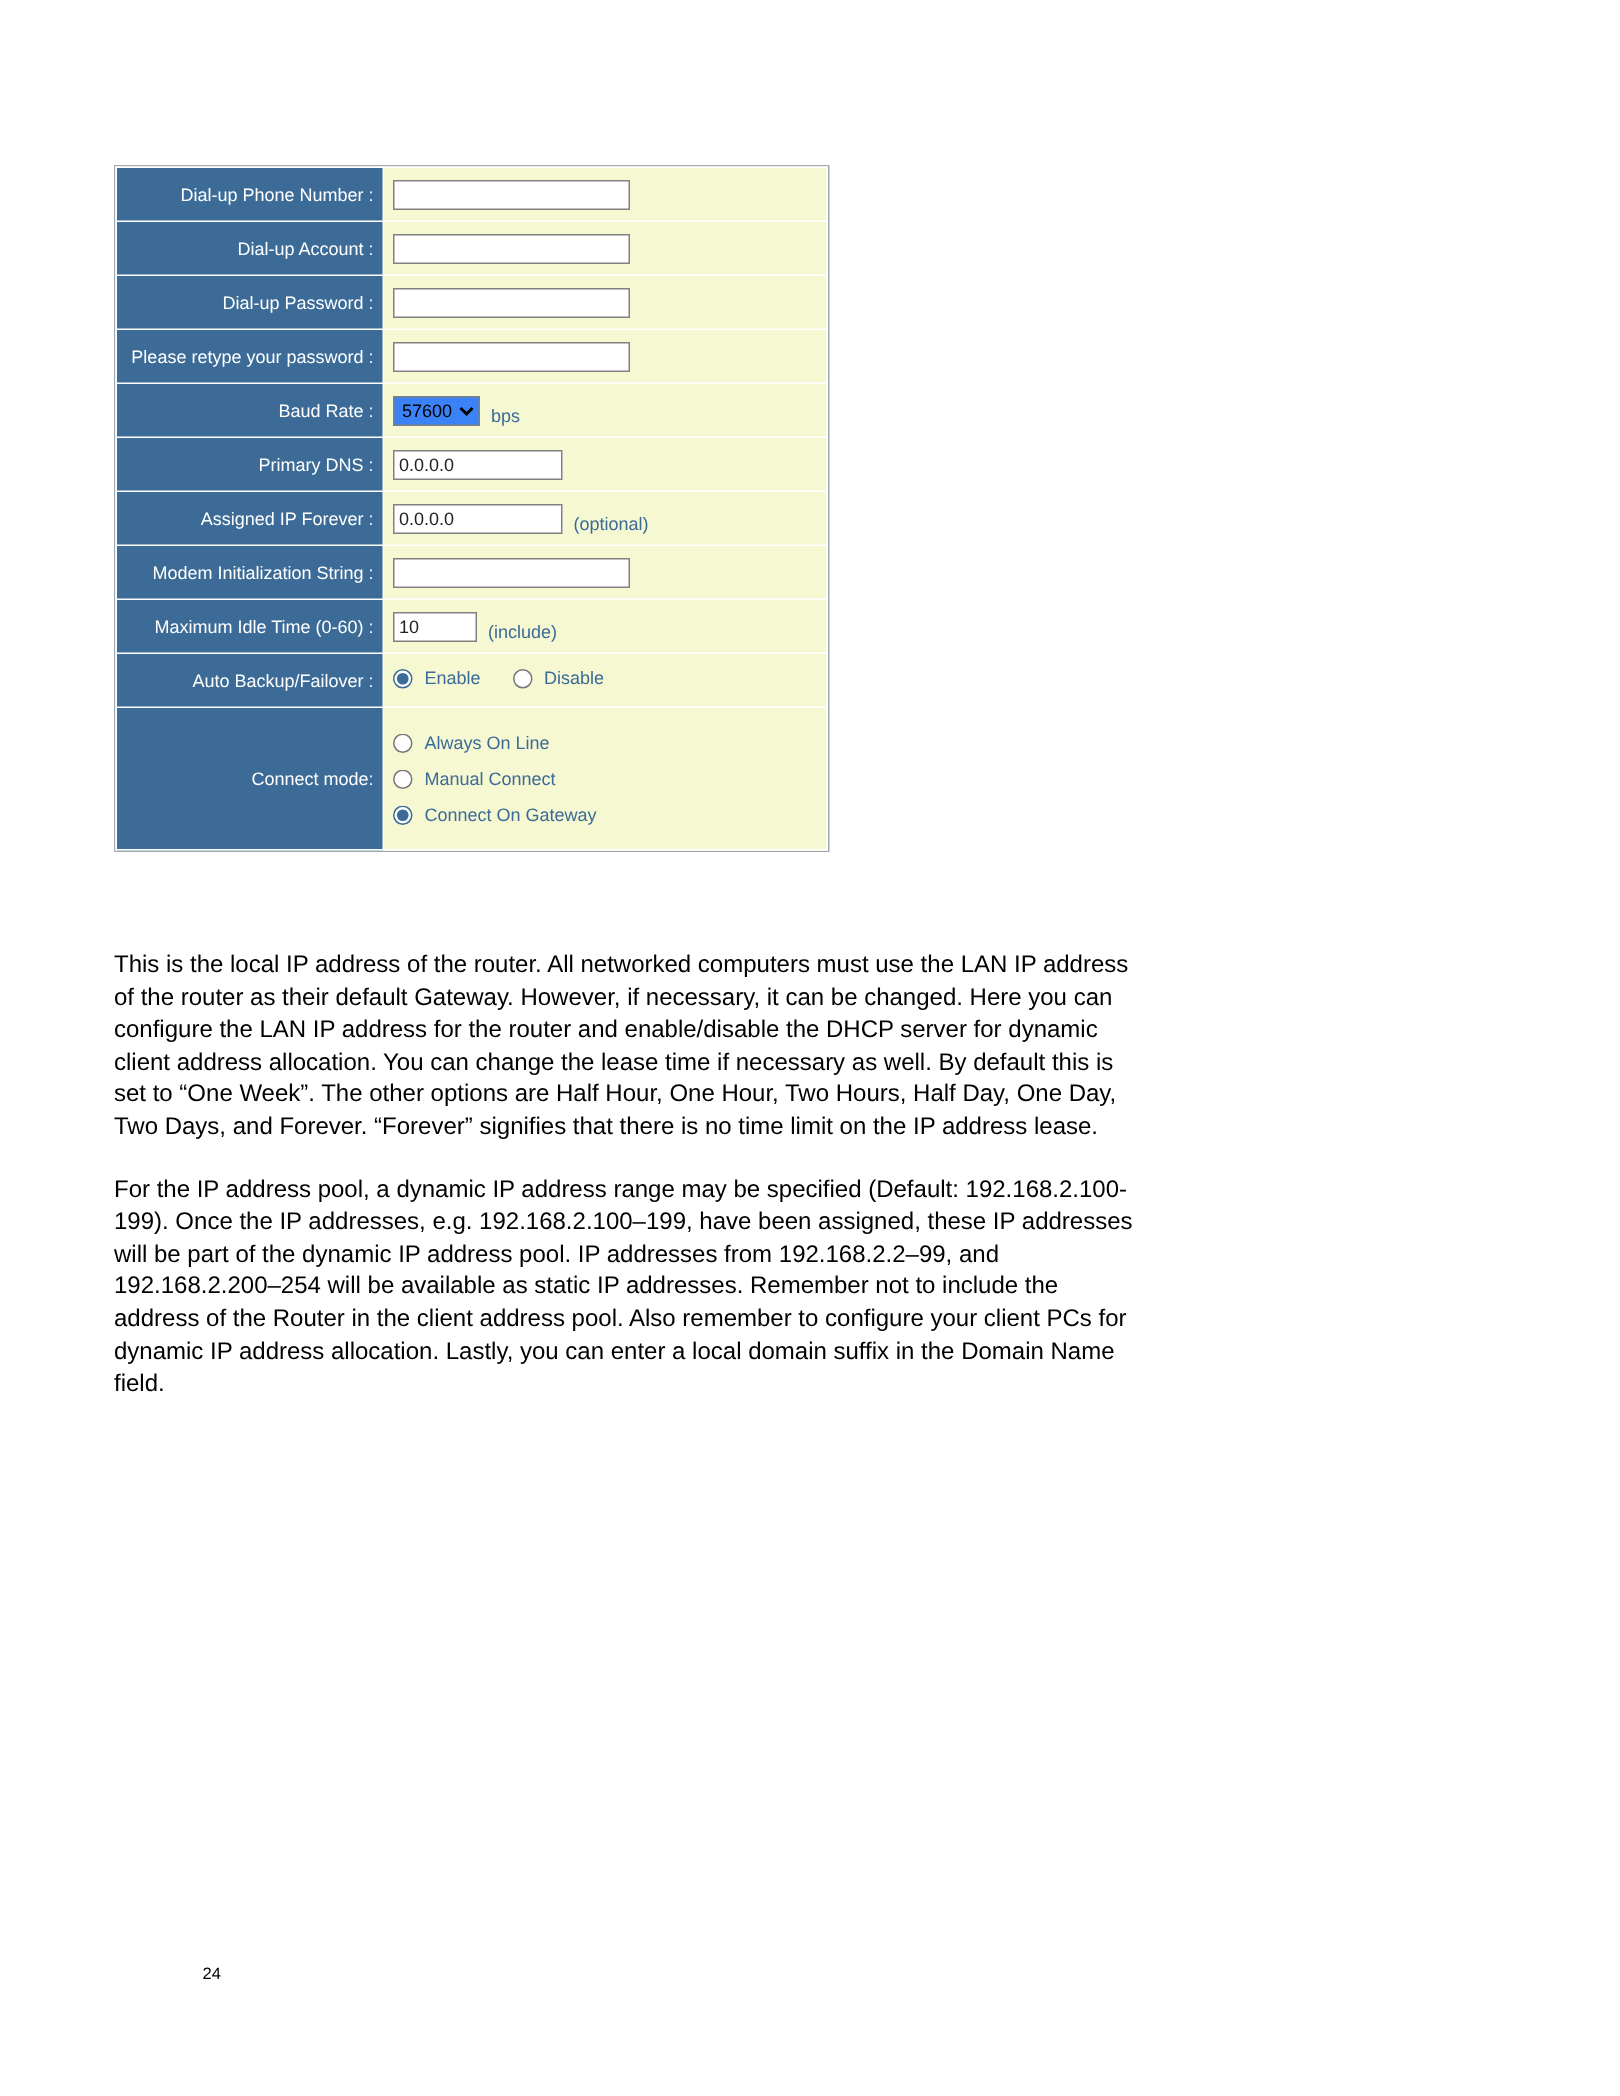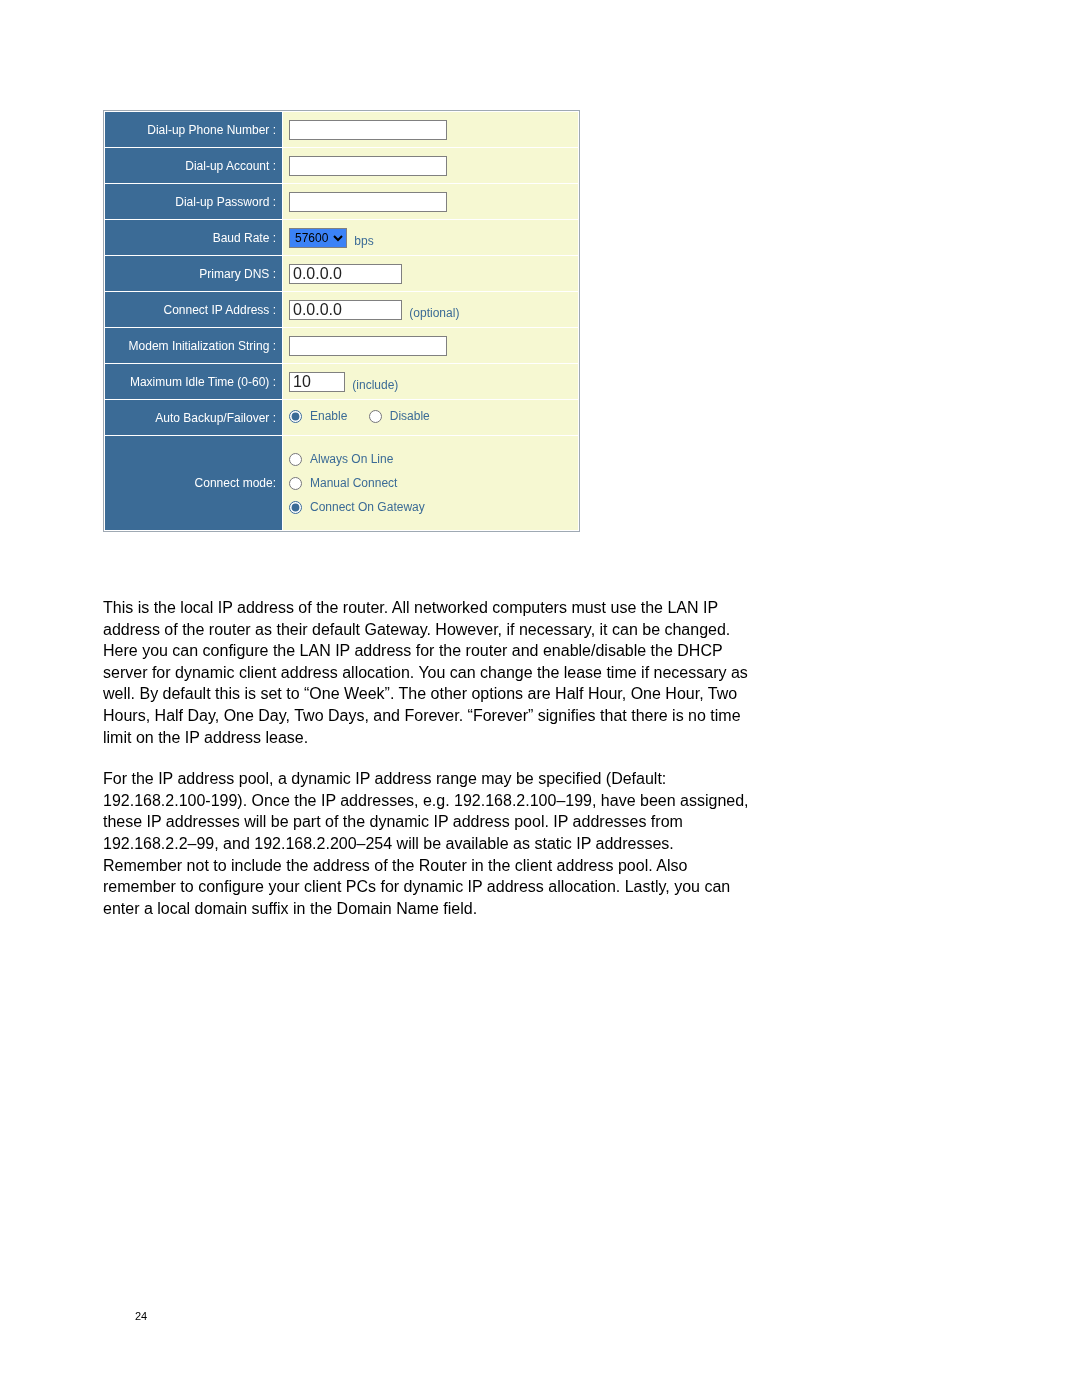--- a/index.html
+++ b/index.html
@@ -6,21 +6,21 @@
     margin: 0;
     padding: 0;
     background: #ffffff;
     font-family: Arial, Helvetica, sans-serif;
   }
   .page {
     width: 885px;
     height: 1397px;
     position: relative;
     box-sizing: border-box;
-    padding: 110px 130px 0 103px;
+    padding: 110px 130px 0 76px;
   }
   
   .form-wrap {
     width: 475px;
     border: 1px solid #9fa9b3;
   }
   .form-table {
     border-collapse: collapse;
     width: 100%;
     background: #f6f8d2;
@@ -39,21 +39,21 @@
     height: 19px;
   }
   .form-table td.value {
     background: #f6f8d2;
     color: #3b6b96;
     font-size: 12px;
     padding: 6px 6px;
   }
   .txt-input {
     font-family: Arial, Helvetica, sans-serif;
-    font-size: 16px;
+    font-size: 12px;
     color: #222;
     padding: 2px 3px;
     border: 1px solid #808080;
     background: #ffffff;
     height: 14px;
   }
   .txt-input.wide  { width: 150px; }
   .txt-input.med   { width: 105px; }
   .txt-input.small { width: 48px; }
   .sel {
@@ -127,36 +127,42 @@
           <input type="text" class="txt-input wide" value="" style="">
         </td>
       </tr>
       <tr>
         <td class="label">Dial-up Password :</td>
         <td class="value">
           <input type="password" class="txt-input wide" value="" style="">
         </td>
       </tr>
       <tr>
+        <td class="label">Please retype your password :</td>
+        <td class="value">
+          <input type="password" class="txt-input wide" value="" style="">
+        </td>
+      </tr>
+      <tr>
         <td class="label">Baud Rate :</td>
         <td class="value">
           <select class="sel">
             <option>57600</option>
           </select>
           <span class="unit">bps</span>
         </td>
       </tr>
       <tr>
         <td class="label">Primary DNS :</td>
         <td class="value">
           <input type="text" class="txt-input med" value="0.0.0.0" style="">
         </td>
       </tr>
       <tr>
-        <td class="label">Connect IP Address :</td>
+        <td class="label">Assigned IP Forever :</td>
         <td class="value">
           <input type="text" class="txt-input med" value="0.0.0.0" style="">
           <span class="unit">(optional)</span>
         </td>
       </tr>
       <tr>
         <td class="label">Modem Initialization String :</td>
         <td class="value">
           <input type="text" class="txt-input wide" value="" style="">
         </td>

